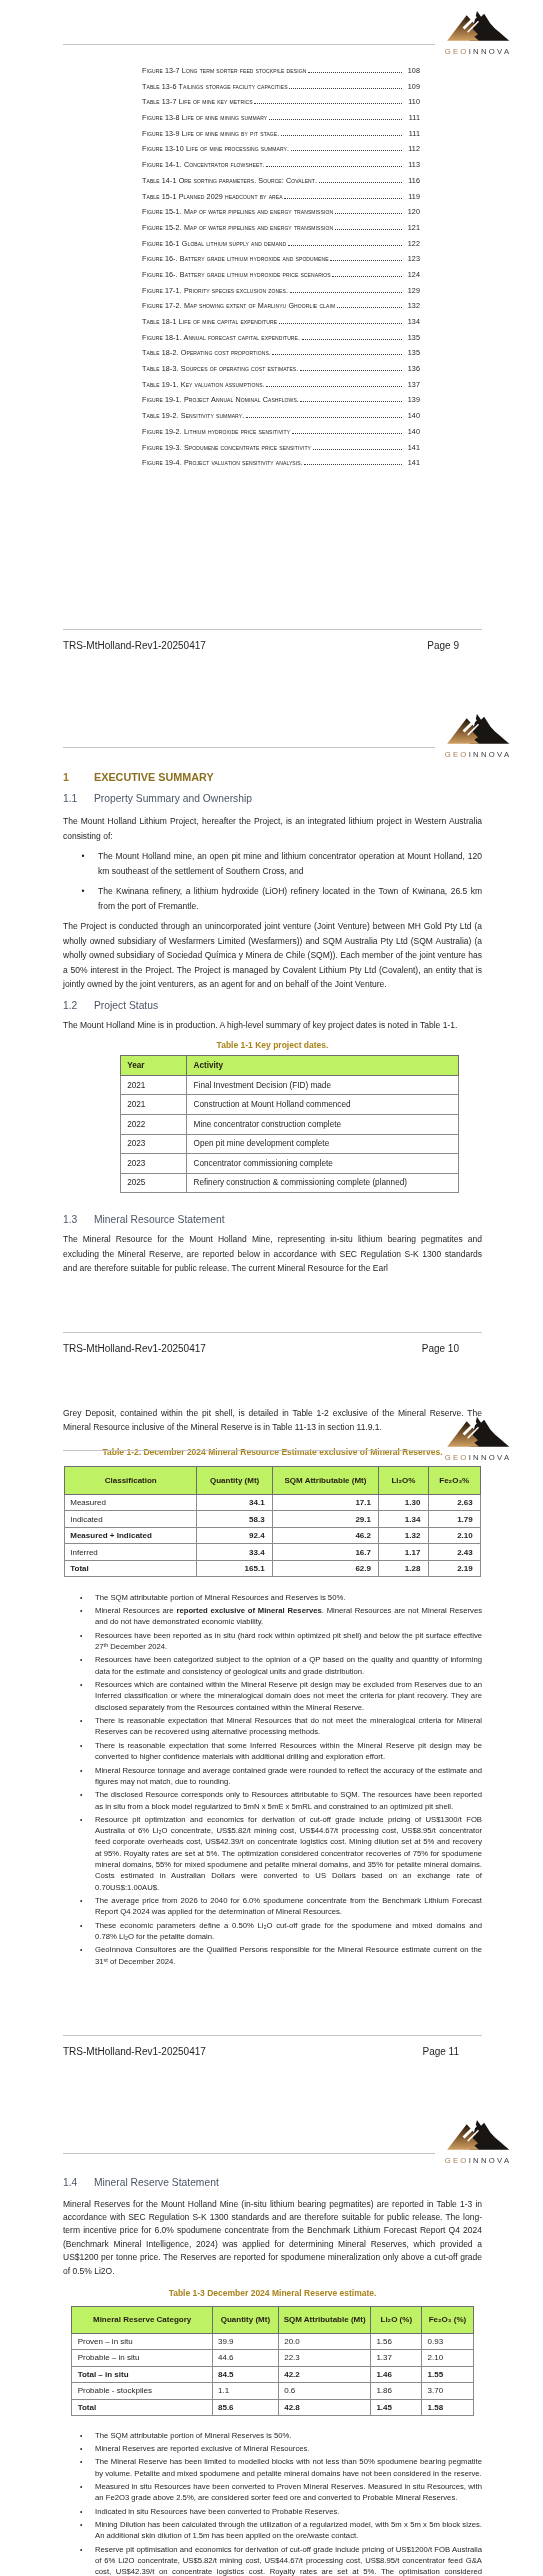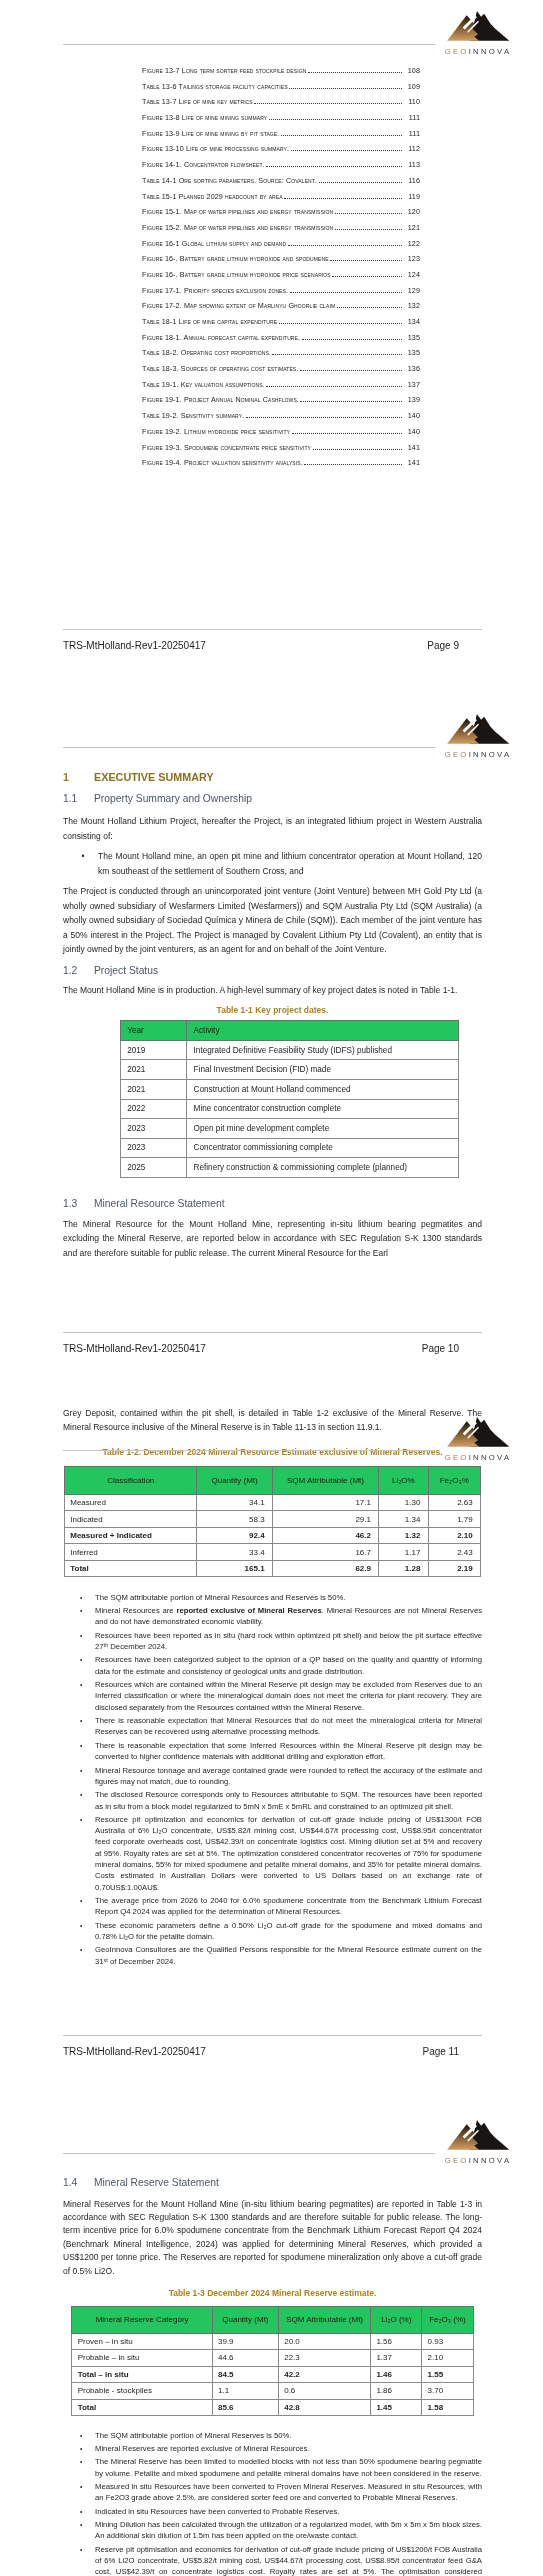--- a/index.html
+++ b/index.html
@@ -42,41 +42,41 @@
   
   ul.blist{list-style:none;margin:0;padding:0;}
   ul.blist li{position:relative;text-align:justify;}
   ul.blist-lg li{padding-left:35px;font-size:8.5px;line-height:14.4px;margin-bottom:6.2px;}
   ul.blist-lg li::before{content:"•";position:absolute;left:18.5px;top:0;}
   ul.blist-sm li{padding-left:32px;font-size:7.7px;line-height:11.3px;margin-bottom:2.1px;}
   ul.blist-sm li::before{content:"•";position:absolute;left:17px;top:0;font-size:6.7px;}
 
   
   table.dtbl{border-collapse:collapse;background:#fff;}
-  table.dtbl th{background:#22c55e;color:#241a12;font-weight:normal;vertical-align:middle;text-align:center;border:0.5px solid #6e6e6e;padding:2.1px 3.1px;}
+  table.dtbl th{background:#bef264;color:#241a12;font-weight:bold;vertical-align:middle;text-align:center;border:0.5px solid #6e6e6e;padding:2.1px 3.1px;}
   table.dtbl td{border:0.5px solid #8a8a8a;vertical-align:middle;padding:2.1px 5.2px;background:#fff;}
   table.dtbl{border:0.8px solid #5f5f5f;}
   table.dtbl tr.bold-row td{font-weight:bold;}
 
   table.tbl-keydates{margin:4.1px 0 0 57px;font-size:8.2px;}
   table.tbl-keydates th{text-align:left;padding:3.1px 6.2px;height:12.4px;}
   table.tbl-keydates td{height:12.4px;padding:3.1px 6.2px;}
   table.tbl-keydates th:nth-child(1),table.tbl-keydates td:nth-child(1){width:53px;}
   table.tbl-keydates th:nth-child(2),table.tbl-keydates td:nth-child(2){width:258px;}
 
   table.tbl-resource{margin:7.2px auto 0 auto;font-size:8px;}
   table.tbl-resource th{height:23px;}
   table.tbl-resource td{height:11.3px;}
   table.tbl-resource th:nth-child(1),table.tbl-resource td:nth-child(1){width:121px;}
   table.tbl-resource th:nth-child(2),table.tbl-resource td:nth-child(2){width:62px;}
   table.tbl-resource th:nth-child(3),table.tbl-resource td:nth-child(3){width:93px;}
   table.tbl-resource th:nth-child(4),table.tbl-resource td:nth-child(4){width:36px;}
   table.tbl-resource th:nth-child(5),table.tbl-resource td:nth-child(5){width:39px;}
   table.tbl-resource td:nth-child(1){text-align:left;}
-  table.tbl-resource td:nth-child(n+2){text-align:right;padding-right:7.2px;}
+  table.tbl-resource td:nth-child(n+2){text-align:right;padding-right:7.2px;font-weight:bold;}
 
   table.tbl-reserve{margin:6.2px auto 0 auto;font-size:8px;border-radius:18px;}
   table.tbl-reserve th{height:21.6px;}
   table.tbl-reserve td{height:11.3px;}
   table.tbl-reserve th:nth-child(1),table.tbl-reserve td:nth-child(1){width:129px;}
   table.tbl-reserve th:nth-child(2),table.tbl-reserve td:nth-child(2){width:59px;}
   table.tbl-reserve th:nth-child(3),table.tbl-reserve td:nth-child(3){width:85px;}
   table.tbl-reserve th:nth-child(4),table.tbl-reserve td:nth-child(4){width:44px;}
   table.tbl-reserve th:nth-child(5),table.tbl-reserve td:nth-child(5){width:44px;}
   table.tbl-reserve td:nth-child(1){text-align:left;}
@@ -294,43 +294,40 @@
     <h2 class="h2">
       <span class="hnum">1.1</span>
       <span>Property Summary and Ownership</span>
     </h2>
     <div class="sp16"></div>
     <p class="para">The Mount Holland Lithium Project, hereafter the Project, is an integrated lithium project in Western Australia consisting of:</p>
     <div class="sp12"></div>
     <ul class="blist blist-lg">
 
     <li>The Mount Holland mine, an open pit mine and lithium concentrator operation at Mount Holland, 120 km southeast of the settlement of Southern Cross, and</li>
+        <li>The Kwinana refinery, a lithium hydroxide (LiOH) refinery located in the Town of Kwinana, 26.5 km from the port of Fremantle.</li>
       </ul>
     <p class="para">The Project is conducted through an unincorporated joint venture (Joint Venture) between MH Gold Pty Ltd (a wholly owned subsidiary of Wesfarmers Limited (Wesfarmers)) and SQM Australia Pty Ltd (SQM Australia) (a wholly owned subsidiary of Sociedad Química y Minera de Chile (SQM)). Each member of the joint venture has a 50% interest in the Project. The Project is managed by Covalent Lithium Pty Ltd (Covalent), an entity that is jointly owned by the joint venturers, as an agent for and on behalf of the Joint Venture.</p>
     <div class="sp14"></div>
     <h2 class="h2">
       <span class="hnum">1.2</span>
       <span>Project Status</span>
     </h2>
     <div class="sp10"></div>
     <p class="para">The Mount Holland Mine is in production. A high-level summary of key project dates is noted in Table 1-1.</p>
     <div class="sp12"></div>
     <p class="cap">Table 1-1 Key project dates.</p>
     <table class="dtbl tbl-keydates">
         <thead>
           <tr>
             <th>Year</th>
             <th>Activity</th>
           </tr>
         </thead>
         <tbody>
-          <tr>
-            <td>2019</td>
-            <td>Integrated Definitive Feasibility Study (IDFS) published</td>
-          </tr>
           <tr>
             <td>2021</td>
             <td>Final Investment Decision (FID) made</td>
           </tr>
           <tr>
             <td>2021</td>
             <td>Construction at Mount Holland commenced</td>
           </tr>
           <tr>
             <td>2022</td>

